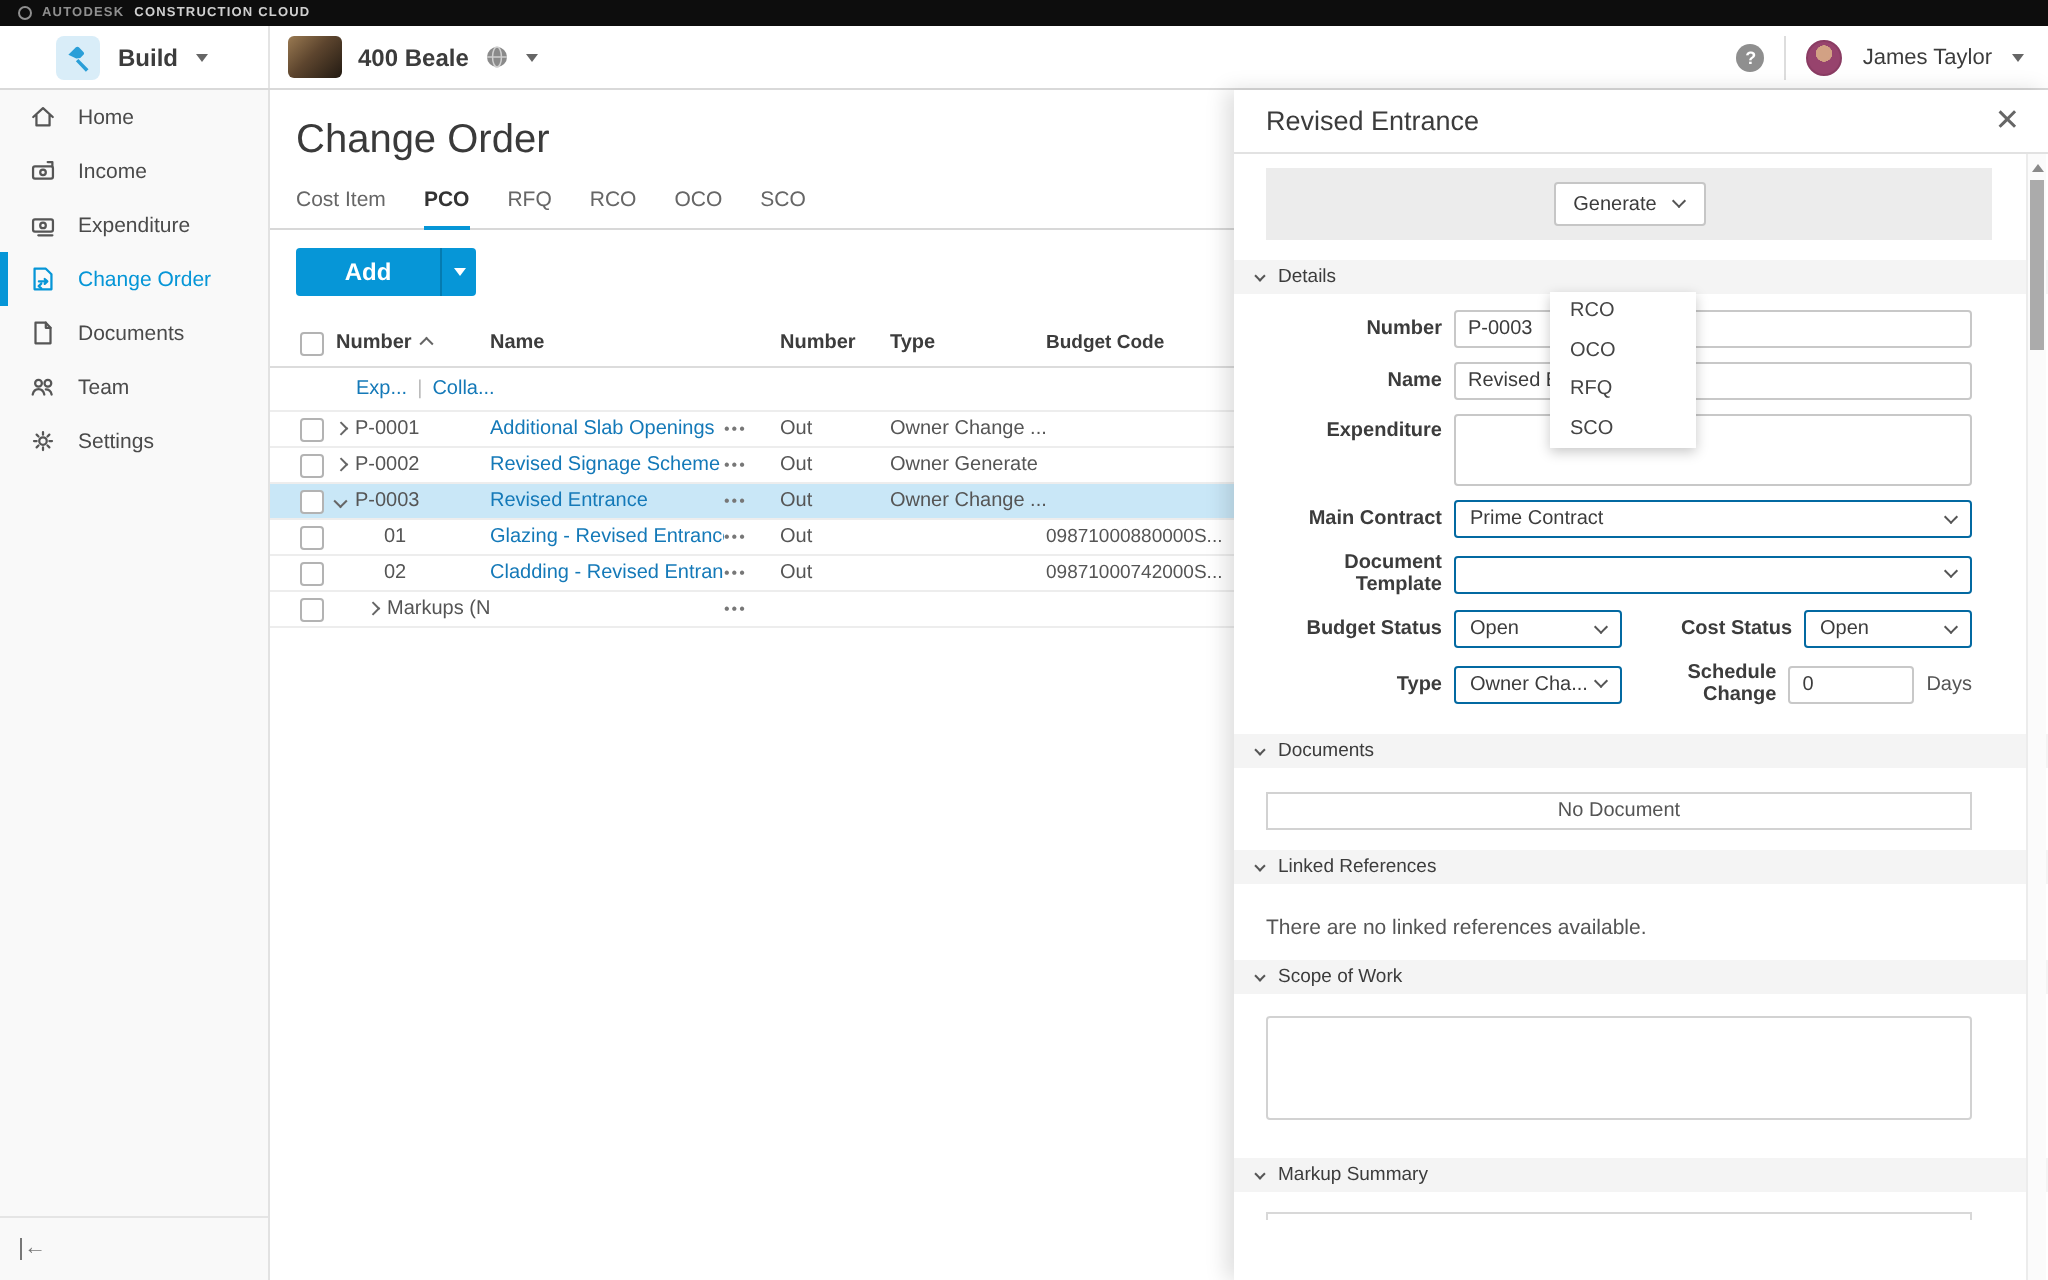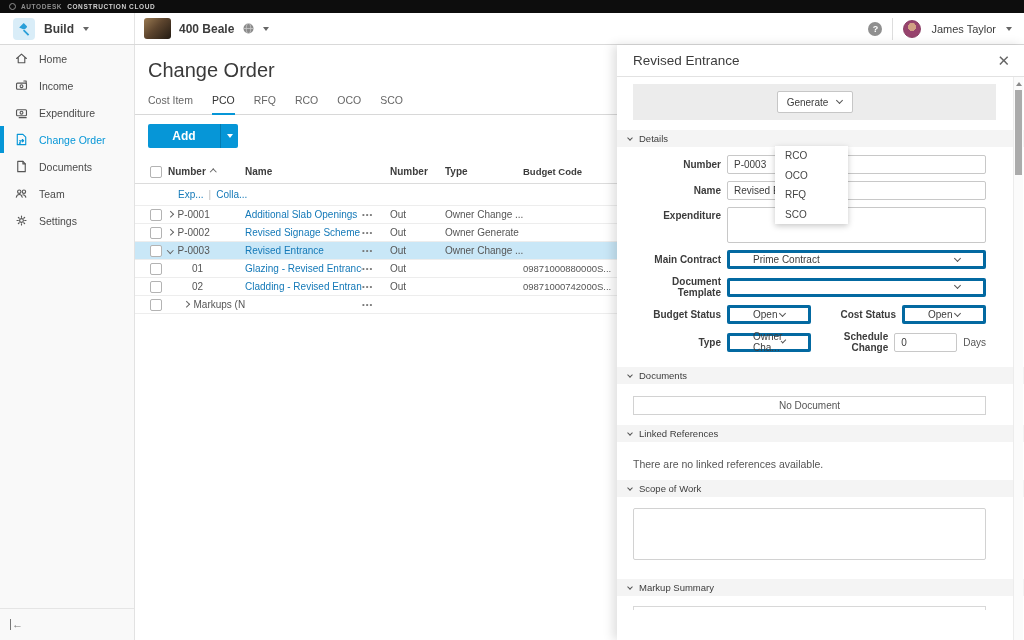--- a/index.html
+++ b/index.html
@@ -7,21 +7,21 @@
   .page { position:relative; width:1024px; height:640px; }
 
   
   .brandbar { position:absolute; top:0; left:0; right:0; height:13px; background:#0d0d0d; display:flex; align-items:center; padding-left:9px; gap:5px; }
   .brand-logo { width:7px; height:7px; border-radius:50%; border:1.5px solid #8f8f8f; }
   .brand-autodesk { font-size:6.5px; font-weight:bold; letter-spacing:.6px; color:#8f8f8f; }
   .brand-product { font-size:6.5px; font-weight:bold; letter-spacing:.6px; color:#cfcfcf; }
 
   
   .appbar { position:absolute; top:13px; left:0; right:0; height:32px; background:#fff; border-bottom:1px solid #d9d9d9; display:flex; align-items:center; }
-  .appbar-left { width:135px; height:100%; display:flex; align-items:center; gap:9px; padding-left:13px; border-right:1px solid #e4e4e4; }
+  .appbar-left { width:135px; height:100%; display:flex; align-items:center; gap:9px; padding-left:28px; border-right:1px solid #e4e4e4; }
   .build-icon { width:22px; height:22px; border-radius:4px; background:#d9edf8; display:flex; align-items:center; justify-content:center; }
   .app-name { font-size:12px; font-weight:bold; color:#3c3c3c; }
   .caret { width:0; height:0; border-left:3.5px solid transparent; border-right:3.5px solid transparent; border-top:4px solid #666; }
   .appbar-project { display:flex; align-items:center; gap:8px; padding-left:9px; }
   .project-thumb { width:27px; height:21px; border-radius:3px; background:linear-gradient(135deg,#9a7a52 0%,#5d452e 45%,#221a12 100%); }
   .project-name { font-size:12px; font-weight:bold; color:#3c3c3c; }
   .appbar-right { margin-left:auto; display:flex; align-items:center; gap:10px; padding-right:12px; }
   .help-circle { width:14px; height:14px; border-radius:50%; background:#8f8f8f; color:#fff; font-size:9px; font-weight:bold; display:flex; align-items:center; justify-content:center; }
   .vdiv { width:1px; height:22px; background:#ddd; }
   .avatar { width:18px; height:18px; border-radius:50%; background:radial-gradient(circle at 50% 36%, #d2a184 0 31%, #97436d 32%); border:1px solid #8a3c63; }
@@ -33,21 +33,21 @@
   .nav-item.active { color:#0696d7; border-left:4px solid #0696d7; padding-left:10px; }
   .nav-item svg { flex:0 0 auto; }
   .sidebar-bottom { position:absolute; left:0; right:0; bottom:0; height:32px; border-top:1px solid #e5e5e5; display:flex; align-items:center; padding-left:10px; }
   .collapse-ic { font-size:11px; color:#777; border-left:1.5px solid #777; padding-left:1px; line-height:11px; }
 
   
   .main { position:absolute; top:45px; left:135px; right:0; bottom:0; background:#fff; overflow:hidden; }
   .page-title { margin:14px 0 0 13px; font-size:20px; font-weight:500; color:#3a3a3a; }
   .tabs { display:flex; gap:19px; margin-top:12px; padding-left:13px; border-bottom:1px solid #d8d8d8; }
   .tab { font-size:10.5px; color:#666; padding-bottom:7px; cursor:pointer; }
-  .tab.active { color:#333; font-weight:normal; border-bottom:2px solid #0696d7; margin-bottom:-1px; }
+  .tab.active { color:#333; font-weight:bold; border-bottom:2px solid #0696d7; margin-bottom:-1px; }
   .add-btn { margin:9px 0 0 13px; width:90px; height:24px; border-radius:2px; background:#0696d7; display:flex; cursor:pointer; }
   .add-main { width:72px; display:flex; align-items:center; justify-content:center; color:#fff; font-size:12px; font-weight:bold; }
   .add-caret { width:18px; border-left:1px solid rgba(0,0,0,.18); display:flex; align-items:center; justify-content:center; }
   .add-caret .caret { border-top-color:#fff; }
 
   
   .table { margin-top:12px; }
   .trow { display:flex; align-items:center; height:18px; border-bottom:1px solid #ededed; font-size:10px; color:#555; }
   .trow.thead { height:24px; border-bottom:1px solid #dcdcdc; font-weight:bold; color:#3c3c3c; }
   .trow.subhead { height:22px; }
@@ -86,21 +86,21 @@
   .sec-bar { margin-top:10px; height:17px; background:#f4f4f4; display:flex; align-items:center; gap:7px; padding-left:11px; font-size:9.5px; color:#3c3c3c; cursor:pointer; }
   .sec-bar .chv-dn { width:4px; height:4px; margin-top:-2px; }
   .fields { padding-top:8px; }
   .frow { display:flex; align-items:center; margin:0 38px 7px 16px; }
   .frow.top { align-items:flex-start; }
   .flabel { width:88px; text-align:right; margin-right:6px; font-size:10px; font-weight:bold; color:#3c3c3c; flex:0 0 auto; }
   .frow.top .flabel { padding-top:3px; }
   .finput { flex:1; height:19px; border:1px solid #c8c8c8; border-radius:2px; font-size:10px; color:#3c3c3c; padding:0 6px; font-family:"Liberation Sans",sans-serif; background:#fff; }
   textarea.finput { height:36px; resize:none; padding-top:3px; }
   textarea.scopebox { display:block; margin:11px 38px 0 16px; width:calc(100% - 54px); height:52px; border:1px solid #d2d2d2; border-radius:2px; resize:none; }
-  .fselect { height:19px; border:3px solid #0369a1; border-radius:2px; background:#fff; display:flex; align-items:center; font-size:10px; color:#3c3c3c; padding:0 23px; cursor:pointer; }
+  .fselect { height:19px; border:1px solid #0369a1; border-radius:2px; background:#fff; display:flex; align-items:center; font-size:10px; color:#3c3c3c; padding:0 7px; cursor:pointer; }
   .fselect .chv-dn { margin-left:auto; }
   .fselect.grow { flex:1; }
   .fselect.w84 { width:84px; }
   .flabel2 { flex:1; text-align:right; margin-right:6px; font-size:10px; font-weight:bold; color:#3c3c3c; }
   .num-in { width:63px; height:19px; border:1px solid #c8c8c8; border-radius:2px; font-size:10px; color:#3c3c3c; padding:0 6px; font-family:"Liberation Sans",sans-serif; }
   .suffix { font-size:10px; color:#555; margin-left:6px; }
   .empty-box { margin:12px 38px 6px 16px; height:19px; border:1px solid #d2d2d2; display:flex; align-items:center; justify-content:center; font-size:10px; color:#555; }
   .muted-line { margin:16px 38px 8px 16px; font-size:10.5px; color:#555; }
   .partial-box { margin:10px 38px 0 16px; height:4px; border:1px solid #d8d8d8; border-bottom:none; }
 

